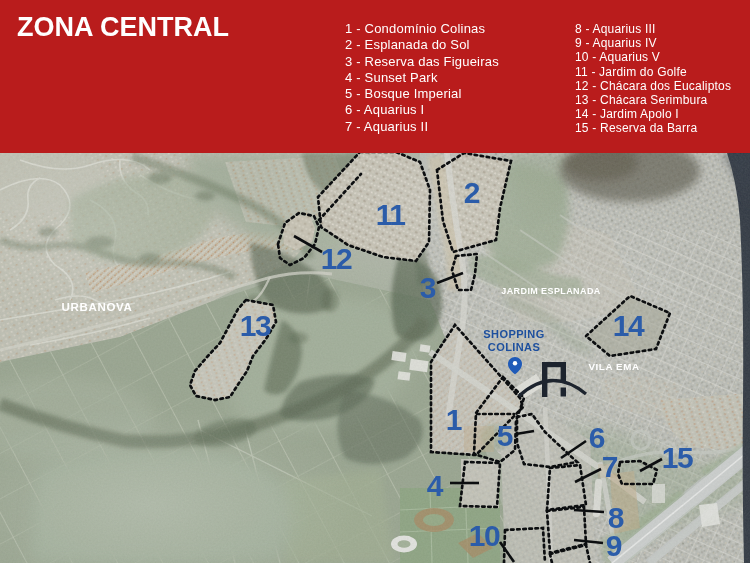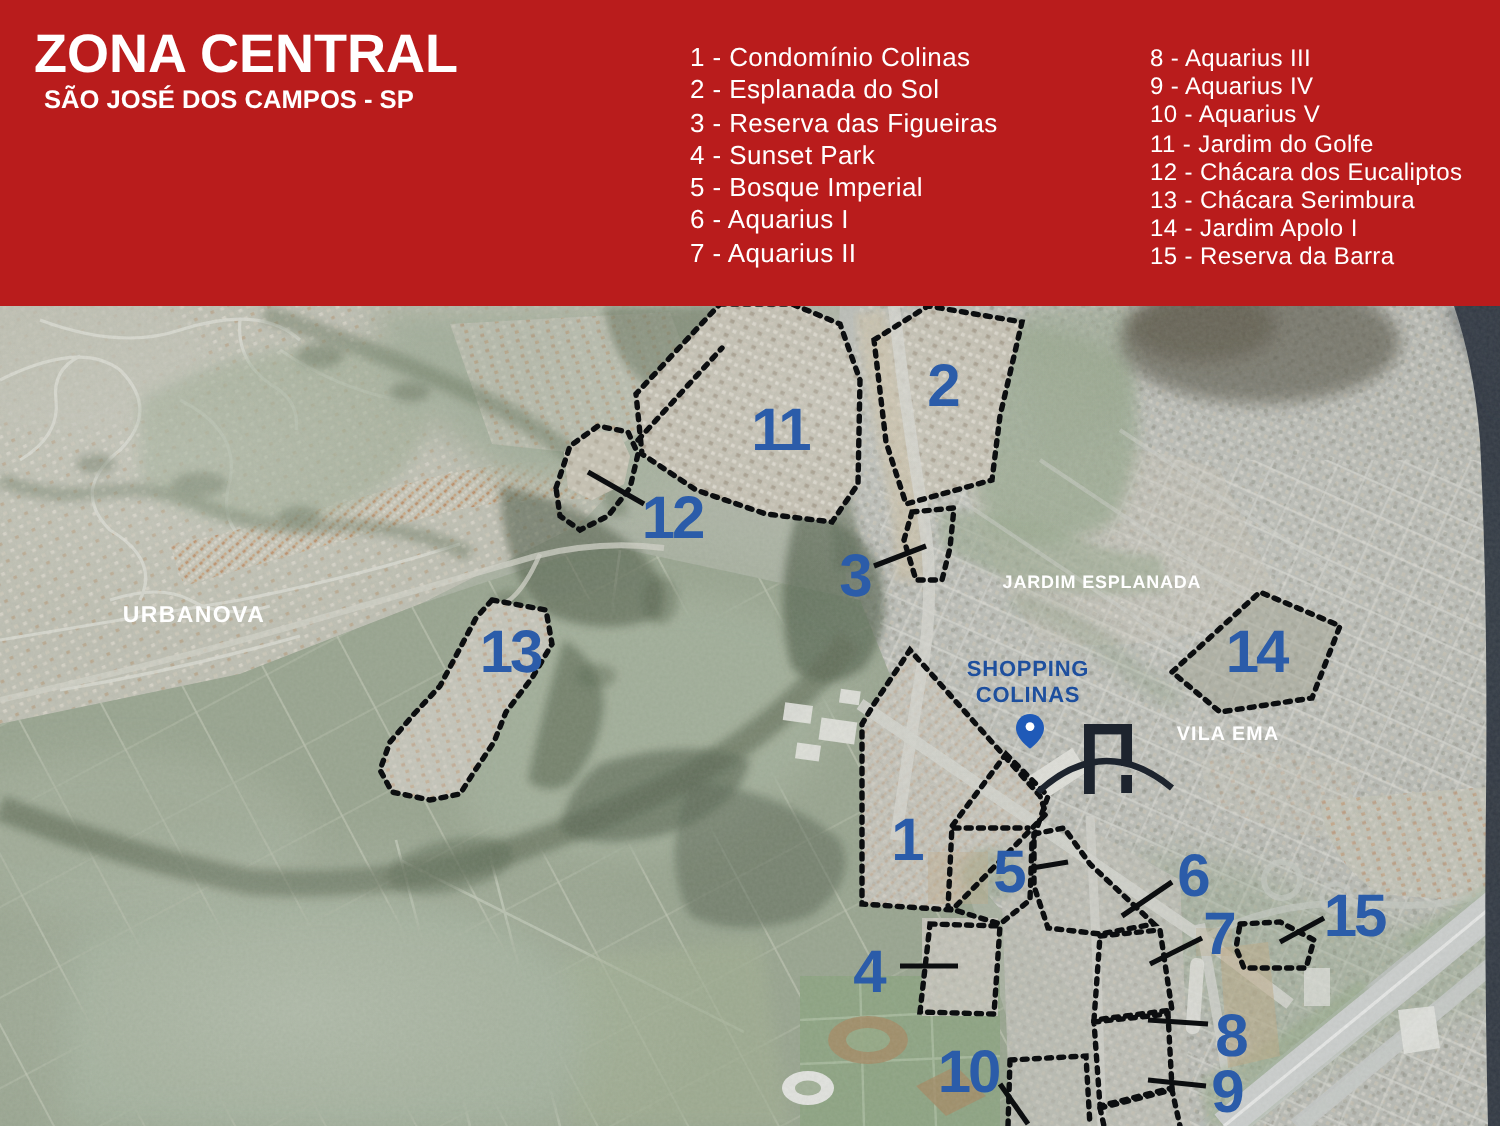--- a/index.html
+++ b/index.html
@@ -11,21 +11,20 @@
 #leg2{left:529px;line-height:14.2px;font-size:12px;top:22px;}
 #map{position:absolute;left:0;top:153px;width:750px;height:410px;}
 </style>
 </head>
 <body>
 
 <div id="header">
 
 <div id="title">ZONA CENTRAL</div>
 
-<div id="subtitle">SÃO JOSÉ DOS CAMPOS - SP</div>
 
 <div class="leg" id="leg1">1 - Condomínio Colinas
 2 - Esplanada do Sol
 3 - Reserva das Figueiras
 4 - Sunset Park
 5 - Bosque Imperial
 6 - Aquarius I
 7 - Aquarius II</div>
 
 <div class="leg" id="leg2">8 - Aquarius III

